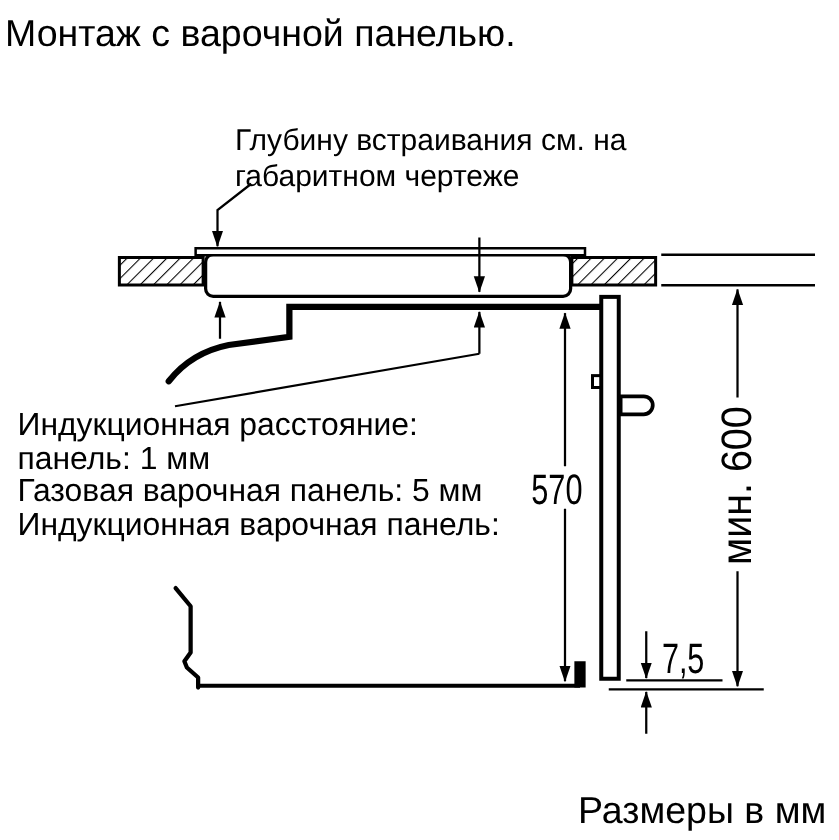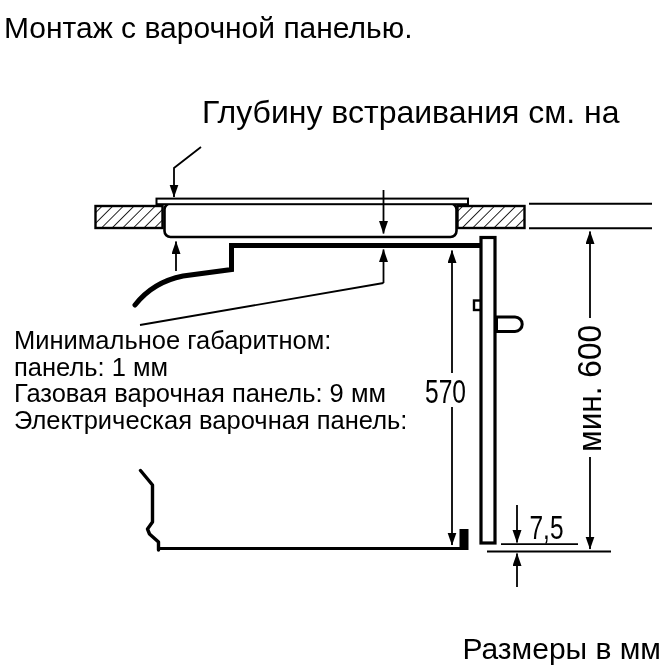--- a/index.html
+++ b/index.html
@@ -3,40 +3,41 @@
 <meta charset="utf-8">
 <style>
   html,body{margin:0;padding:0;}
   body{
     width:671px;height:672px;position:relative;overflow:hidden;
     background:#ffffff;color:#000;
     font-family:"Liberation Sans", sans-serif;
   }
   .abs{position:absolute;}
   .title{left:4px;top:11px;font-size:30px;line-height:1.12;white-space:nowrap;}
-  .hobnote{left:202px;top:98px;font-size:32px;line-height:29px;white-space:nowrap;}
+  .hobnote{left:188px;top:98px;font-size:24px;line-height:29px;white-space:nowrap;}
   .minnote{left:14px;top:327px;font-size:25.5px;line-height:26.7px;white-space:nowrap;}
   .caption{left:430px;top:632px;width:231px;text-align:right;font-size:30px;white-space:nowrap;}
   svg{position:absolute;left:0;top:0;}
   svg text{font-family:"Liberation Sans", sans-serif;fill:#000;}
 </style>
 </head>
 <body>
 
 <div class="abs title">Монтаж с варочной панелью.</div>
 
 <div class="abs hobnote">
   <div>Глубину встраивания см. на</div>
+  <div>габаритном чертеже</div>
 </div>
 
 <div class="abs minnote">
-  <div>Минимальное габаритном:</div>
+  <div>Индукционная расстояние:</div>
   <div>панель: 1 мм</div>
-  <div>Газовая варочная панель: 9 мм</div>
-  <div>Электрическая варочная панель:</div>
+  <div>Газовая варочная панель: 5 мм</div>
+  <div>Индукционная варочная панель:</div>
 </div>
 
 <div class="abs caption">Размеры в мм</div>
 
 <svg width="671" height="672" viewBox="0 0 671 672">
   <defs>
     <marker id="arr" markerUnits="userSpaceOnUse" markerWidth="14" markerHeight="10" refX="12.5" refY="4.5" orient="auto">
       <path d="M0,0 L13,4.5 L0,9 Z" fill="#000"></path>
     </marker>
     <pattern id="hatch" width="7.5" height="7.5" patternUnits="userSpaceOnUse" patternTransform="rotate(45)">

